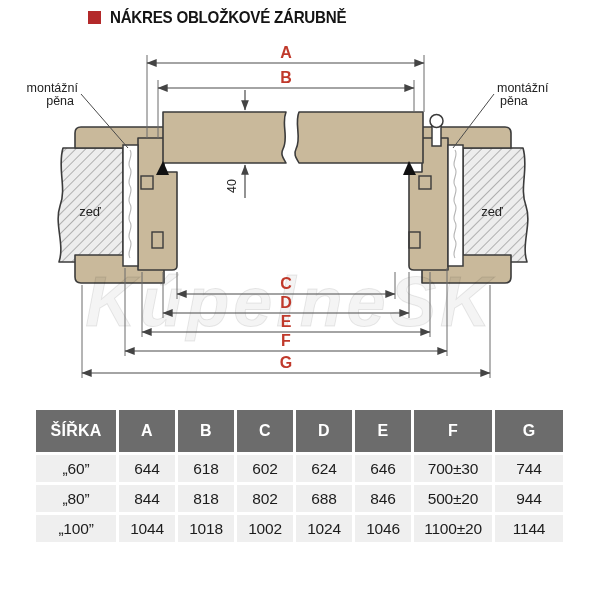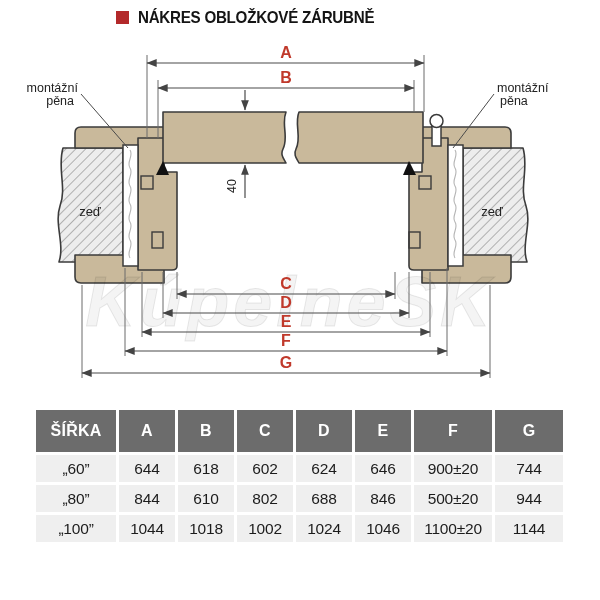--- a/index.html
+++ b/index.html
@@ -1,20 +1,20 @@
 <!DOCTYPE html>
 <html style="--accent-red: #b3292a; --dim-red: #c0392b; --frame-tan: #c9b99b; --header-gray: #6c6c6c; --row-gray: #efefef;"><head>
 <meta charset="utf-8">
 <style>
   html,body{margin:0;padding:0;}
   body{
     width:600px;height:600px;background:#ffffff;position:relative;overflow:hidden;
     font-family:"Liberation Sans",sans-serif;
   }
-  .title-row{position:absolute;left:88px;top:8px;display:flex;align-items:center;margin-left:28px;}
+  .title-row{position:absolute;left:88px;top:8px;display:flex;align-items:center;}
   .title-square{width:13px;height:13px;background:var(--accent-red,#b3292a);flex:0 0 auto;}
   .title-text{
     margin-left:9px;font-size:16.5px;font-weight:bold;color:#141414;white-space:nowrap;
     letter-spacing:-0.3px;transform:scaleX(0.92);transform-origin:left center;
   }
   svg.diagram{position:absolute;left:0;top:26px;}
 
   .struct{fill:var(--frame-tan,#c9b99b);stroke:#3b3b3b;stroke-width:1.6;stroke-linejoin:round;}
   .wallfill{stroke:#3b3b3b;stroke-width:1.6;stroke-linejoin:round;}
   .foam{fill:#ffffff;stroke:#3b3b3b;stroke-width:1.5;}
@@ -208,27 +208,27 @@
     </tr>
   </thead>
   <tbody>
     <tr>
       <td>„60”</td>
       <td>644</td>
       <td>618</td>
       <td>602</td>
       <td>624</td>
       <td>646</td>
-      <td>900±20</td>
+      <td>700±30</td>
       <td>744</td>
     </tr>
     <tr>
       <td>„80”</td>
       <td>844</td>
-      <td>610</td>
+      <td>818</td>
       <td>802</td>
       <td>688</td>
       <td>846</td>
       <td>500±20</td>
       <td>944</td>
     </tr>
     <tr>
       <td>„100”</td>
       <td>1044</td>
       <td>1018</td>

